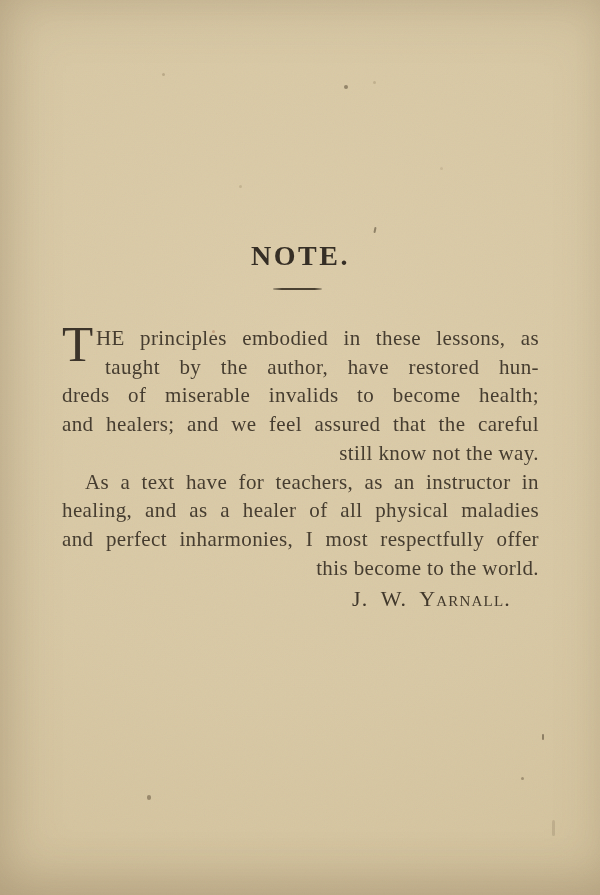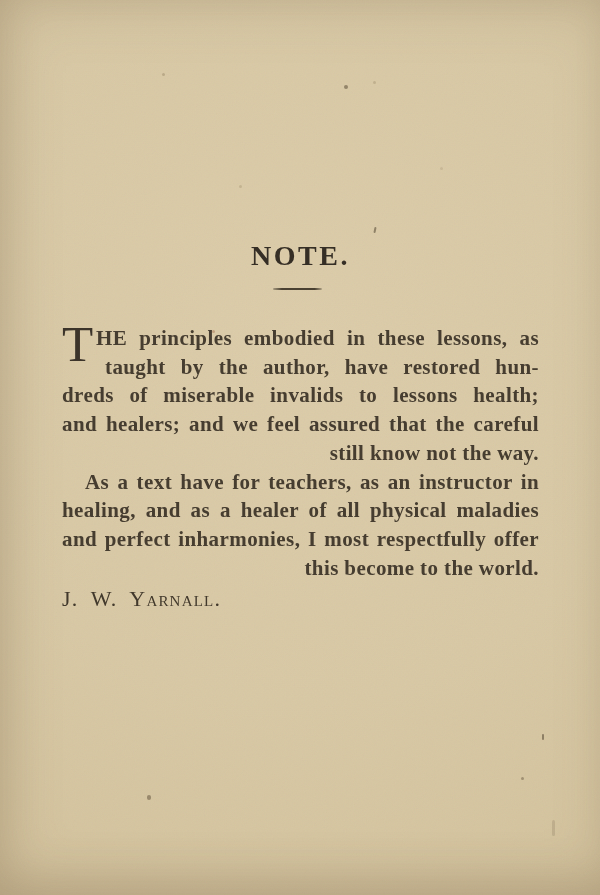--- a/index.html
+++ b/index.html
@@ -34,27 +34,28 @@
     position:absolute;top:324px;left:62px;width:477px;
     font-size:21px;line-height:28.7px;
     letter-spacing:.4px;
   }
   .para{position:relative;}
   .dropcap{
     position:absolute;left:0;top:-5px;
     font-size:51px;line-height:51px;
     color:#3c342a;
   }
-  .ln{text-align:justify;text-align-last:justify;white-space:nowrap;font-weight:bold;}
+  .ln{text-align:justify;text-align-last:justify;white-space:nowrap;}
   .ln.first{padding-left:34px;}
   .ln.second{padding-left:43px;}
   .ln.last{text-align:right;text-align-last:auto;}
   .ln.indent{text-indent:23px;}
   .signature{
     margin-top:3px;
+    text-align:right;
     padding-right:28px;
     font-size:22px;
     font-variant:small-caps;
     letter-spacing:1.2px;
     word-spacing:6px;
     color:#42392c;
   }
   .sp{position:absolute;border-radius:50%;pointer-events:none;}
 </style>
 </head>
@@ -71,21 +72,21 @@
 
   <h1 class="title">NOTE.</h1>
 
   <div class="rule"></div>
 
   <div class="body">
     <div class="para">
       <span class="dropcap">T</span>
       <div class="ln first">HE principles embodied in these lessons, as</div>
       <div class="ln second">taught by the author, have restored hun-</div>
-      <div class="ln">dreds of miserable invalids to lessons health;</div>
+      <div class="ln">dreds of miserable invalids to become health;</div>
       <div class="ln">and healers; and we feel assured that the careful</div>
       <div class="ln last">still know not the way.</div>
     </div>
     <div class="para">
       <div class="ln indent">As a text have for teachers, as an instructor in</div>
       <div class="ln">healing, and as a healer of all physical maladies</div>
       <div class="ln">and perfect inharmonies, I most respectfully offer</div>
       <div class="ln last">this become to the world.</div>
     </div>
     <div class="signature">J. W. Yarnall.</div>

